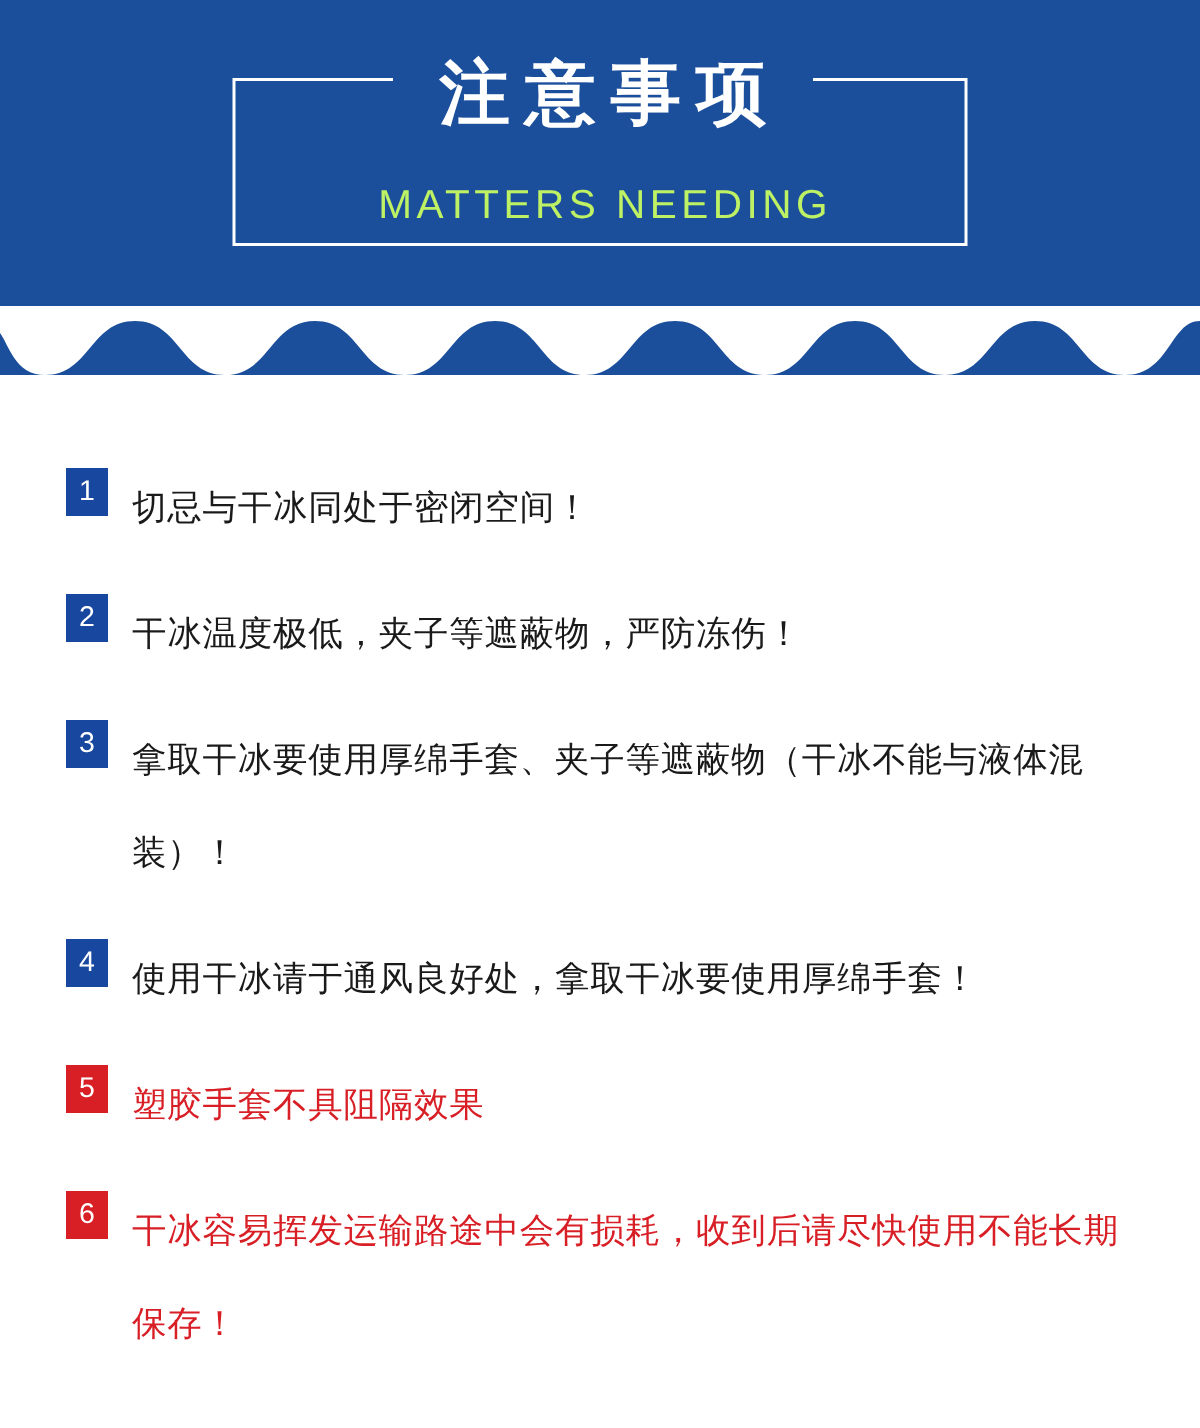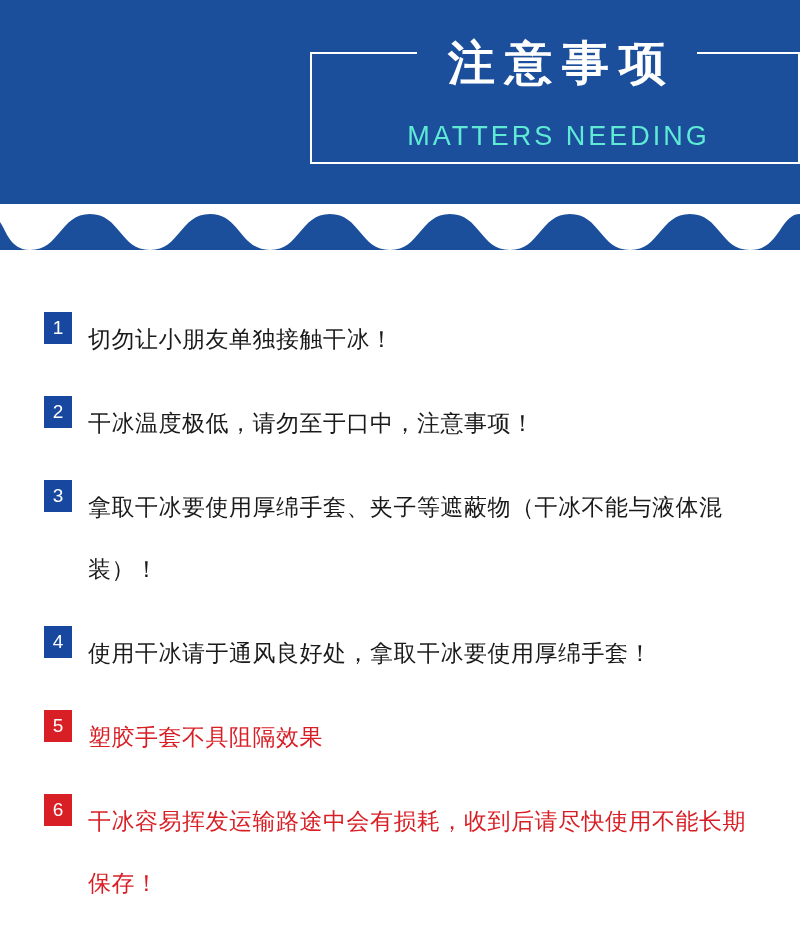--- a/index.html
+++ b/index.html
@@ -29,21 +29,21 @@
     overflow: hidden;
   }
   .banner-inner {
     position: absolute;
     top: 0;
     left: 0;
     width: 800px;
     height: 220px;
     display: flex;
     flex-direction: column;
-    align-items: flex-end;
+    align-items: center;
     justify-content: flex-start;
   }
   .title-frame {
     position: relative;
     margin-top: 52px;
     width: 490px;
     height: 112px;
     border: 2px solid #ffffff;
     box-sizing: border-box;
   }
@@ -68,21 +68,21 @@
     width: 280px;
     height: 46px;
     background: #1b4f9c;
   }
   .title-en {
     position: absolute;
     bottom: 10px;
     left: 0;
     width: 490px;
     text-align: center;
-    color: #5eead4;
+    color: #bef264;
     font-size: 27px;
     letter-spacing: 3px;
     text-indent: 3px;
     font-family: "Liberation Sans", sans-serif;
   }
   .title-en-bg {
     position: absolute;
     bottom: 8px;
     left: 62px;
     width: 366px;
@@ -164,26 +164,26 @@
                C120,46 120,10 90,10
                C60,10 60,46 30,46
                C10,46 6,26 0,18 Z" fill="#ffffff"></path>
     </svg>
   </div>
 
   <div class="list">
 
     <div class="item">
       <div class="num blue">1</div>
-      <div class="text dark">切勿让小朋友单独接触干冰！</div>
+      <div class="text dark">切忌与干冰同处于密闭空间！</div>
     </div>
 
     <div class="item">
       <div class="num blue">2</div>
-      <div class="text dark">干冰温度极低，请勿至于口中，注意事项！</div>
+      <div class="text dark">干冰温度极低，夹子等遮蔽物，严防冻伤！</div>
     </div>
 
     <div class="item">
       <div class="num blue">3</div>
       <div class="text dark">拿取干冰要使用厚绵手套、夹子等遮蔽物（干冰不能与液体混装）！</div>
     </div>
 
     <div class="item">
       <div class="num blue">4</div>
       <div class="text dark">使用干冰请于通风良好处，拿取干冰要使用厚绵手套！</div>

